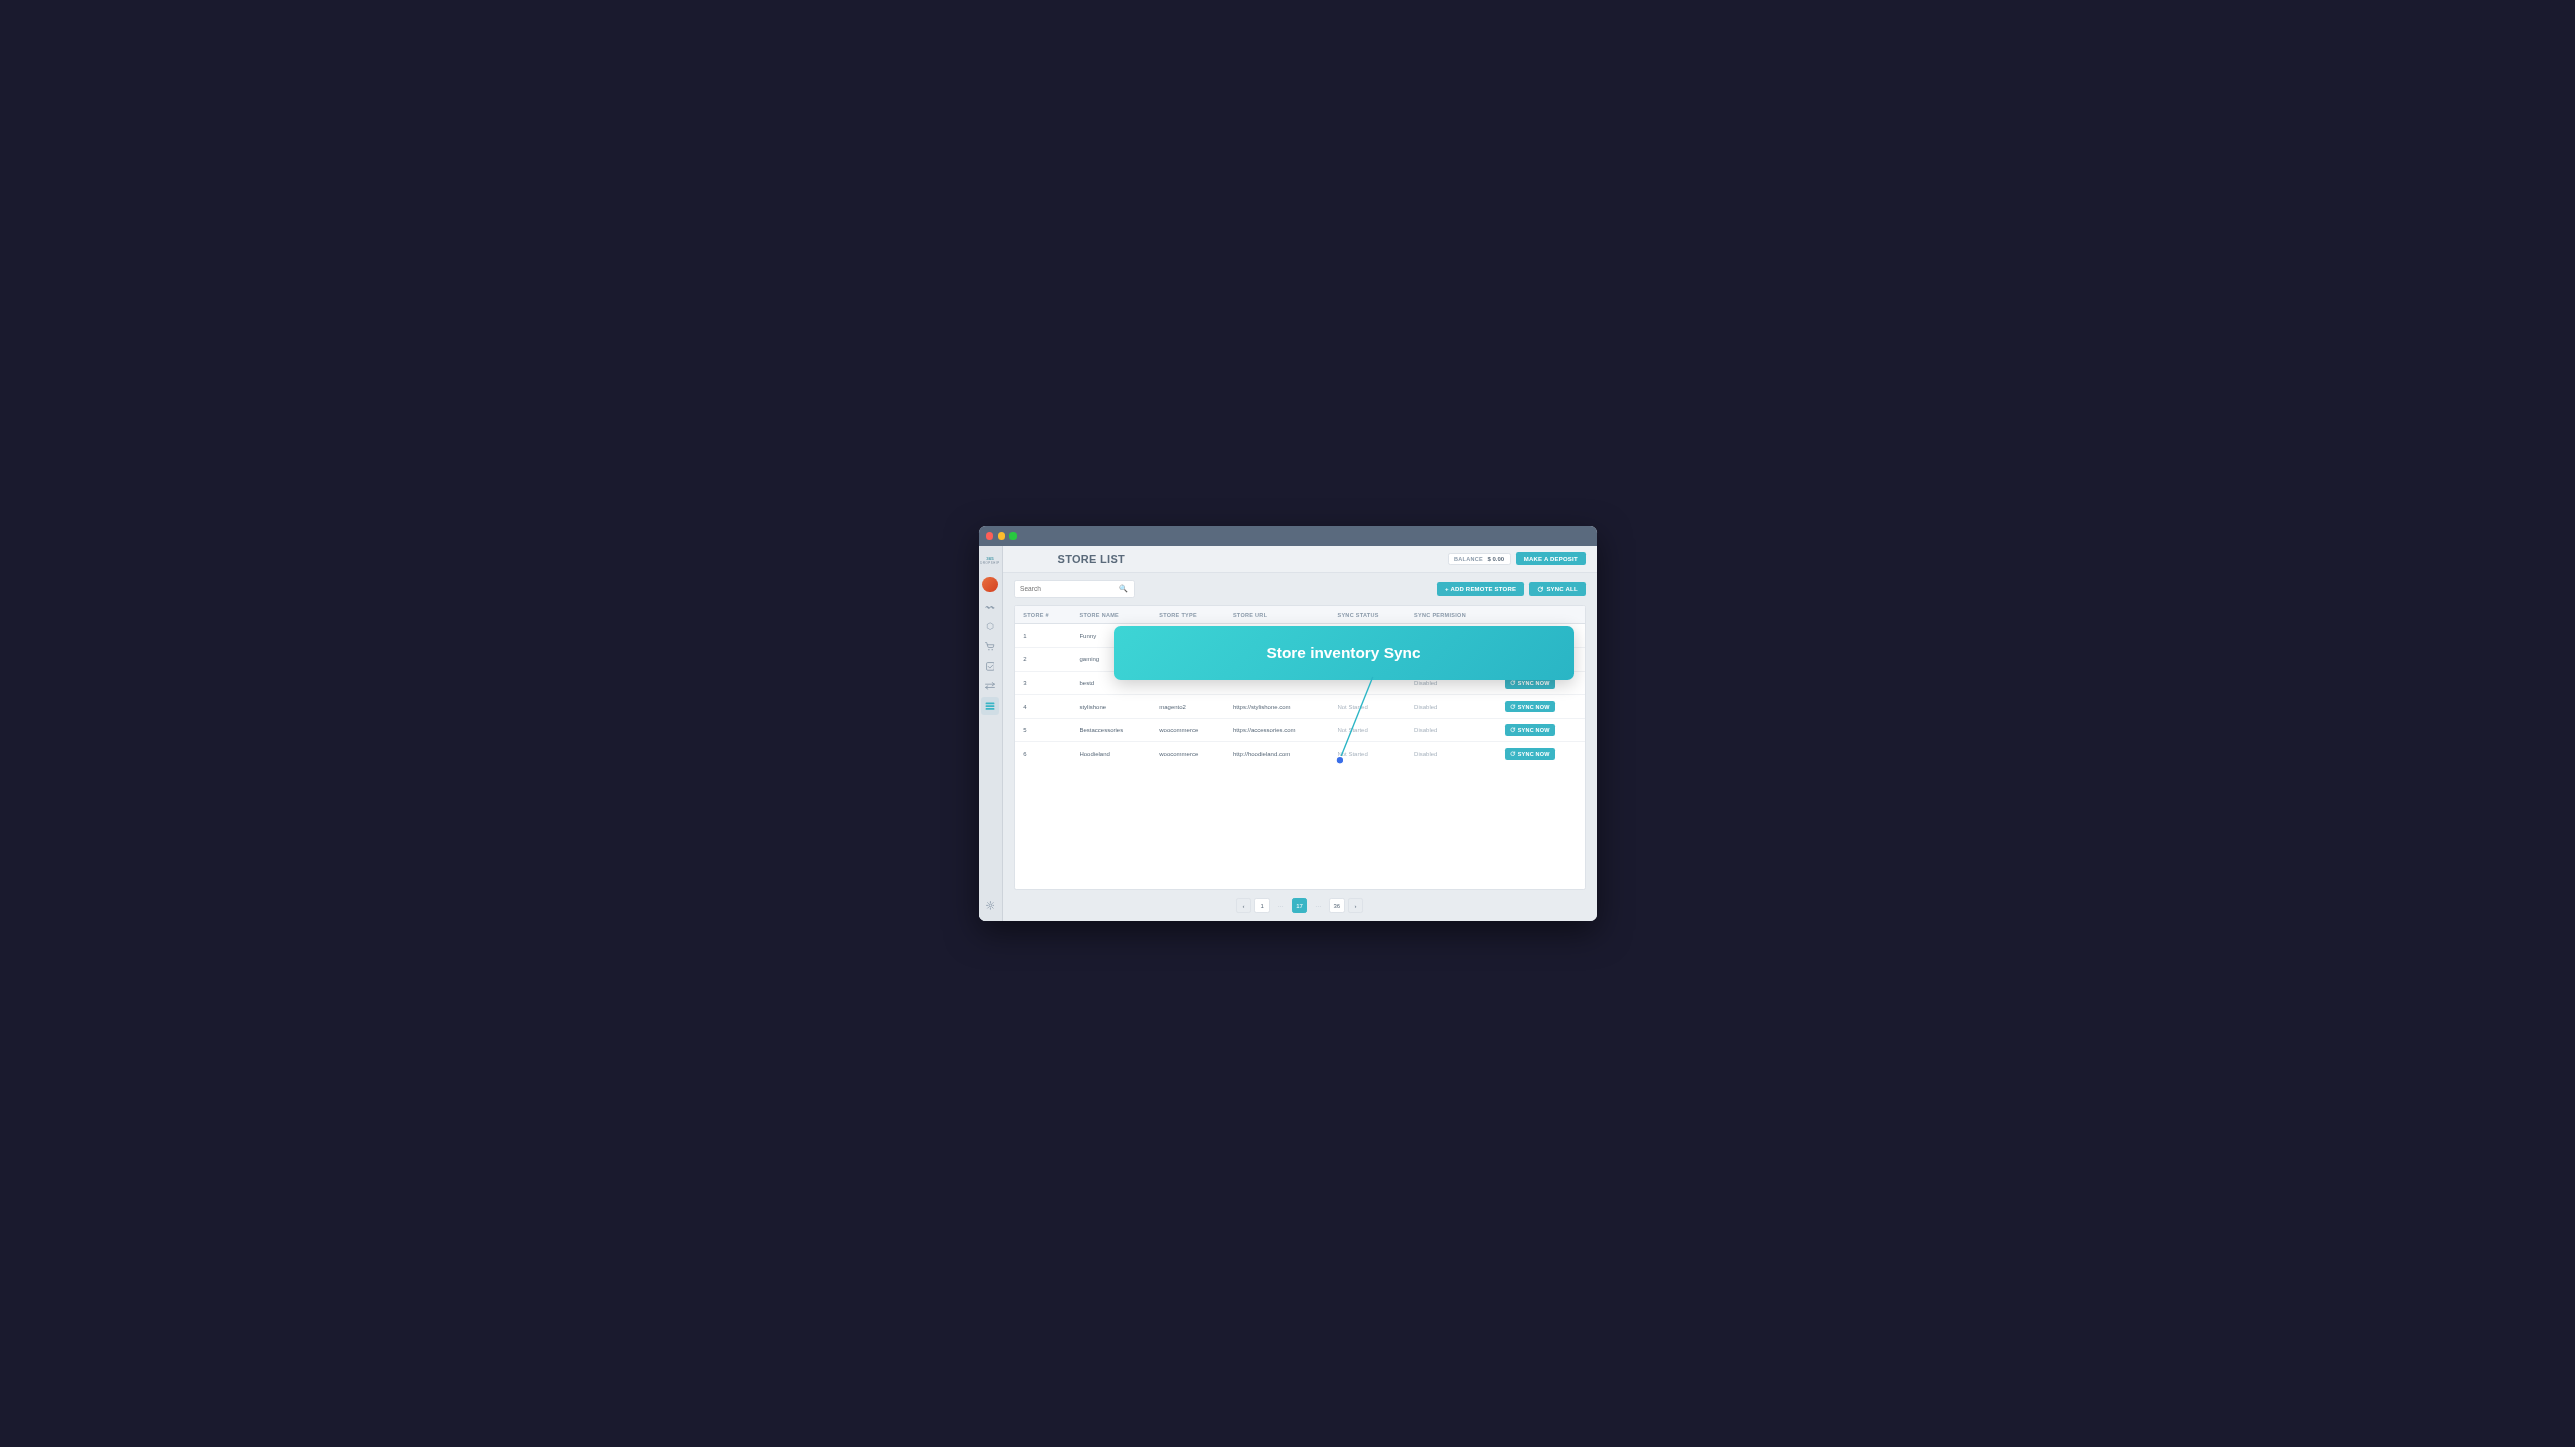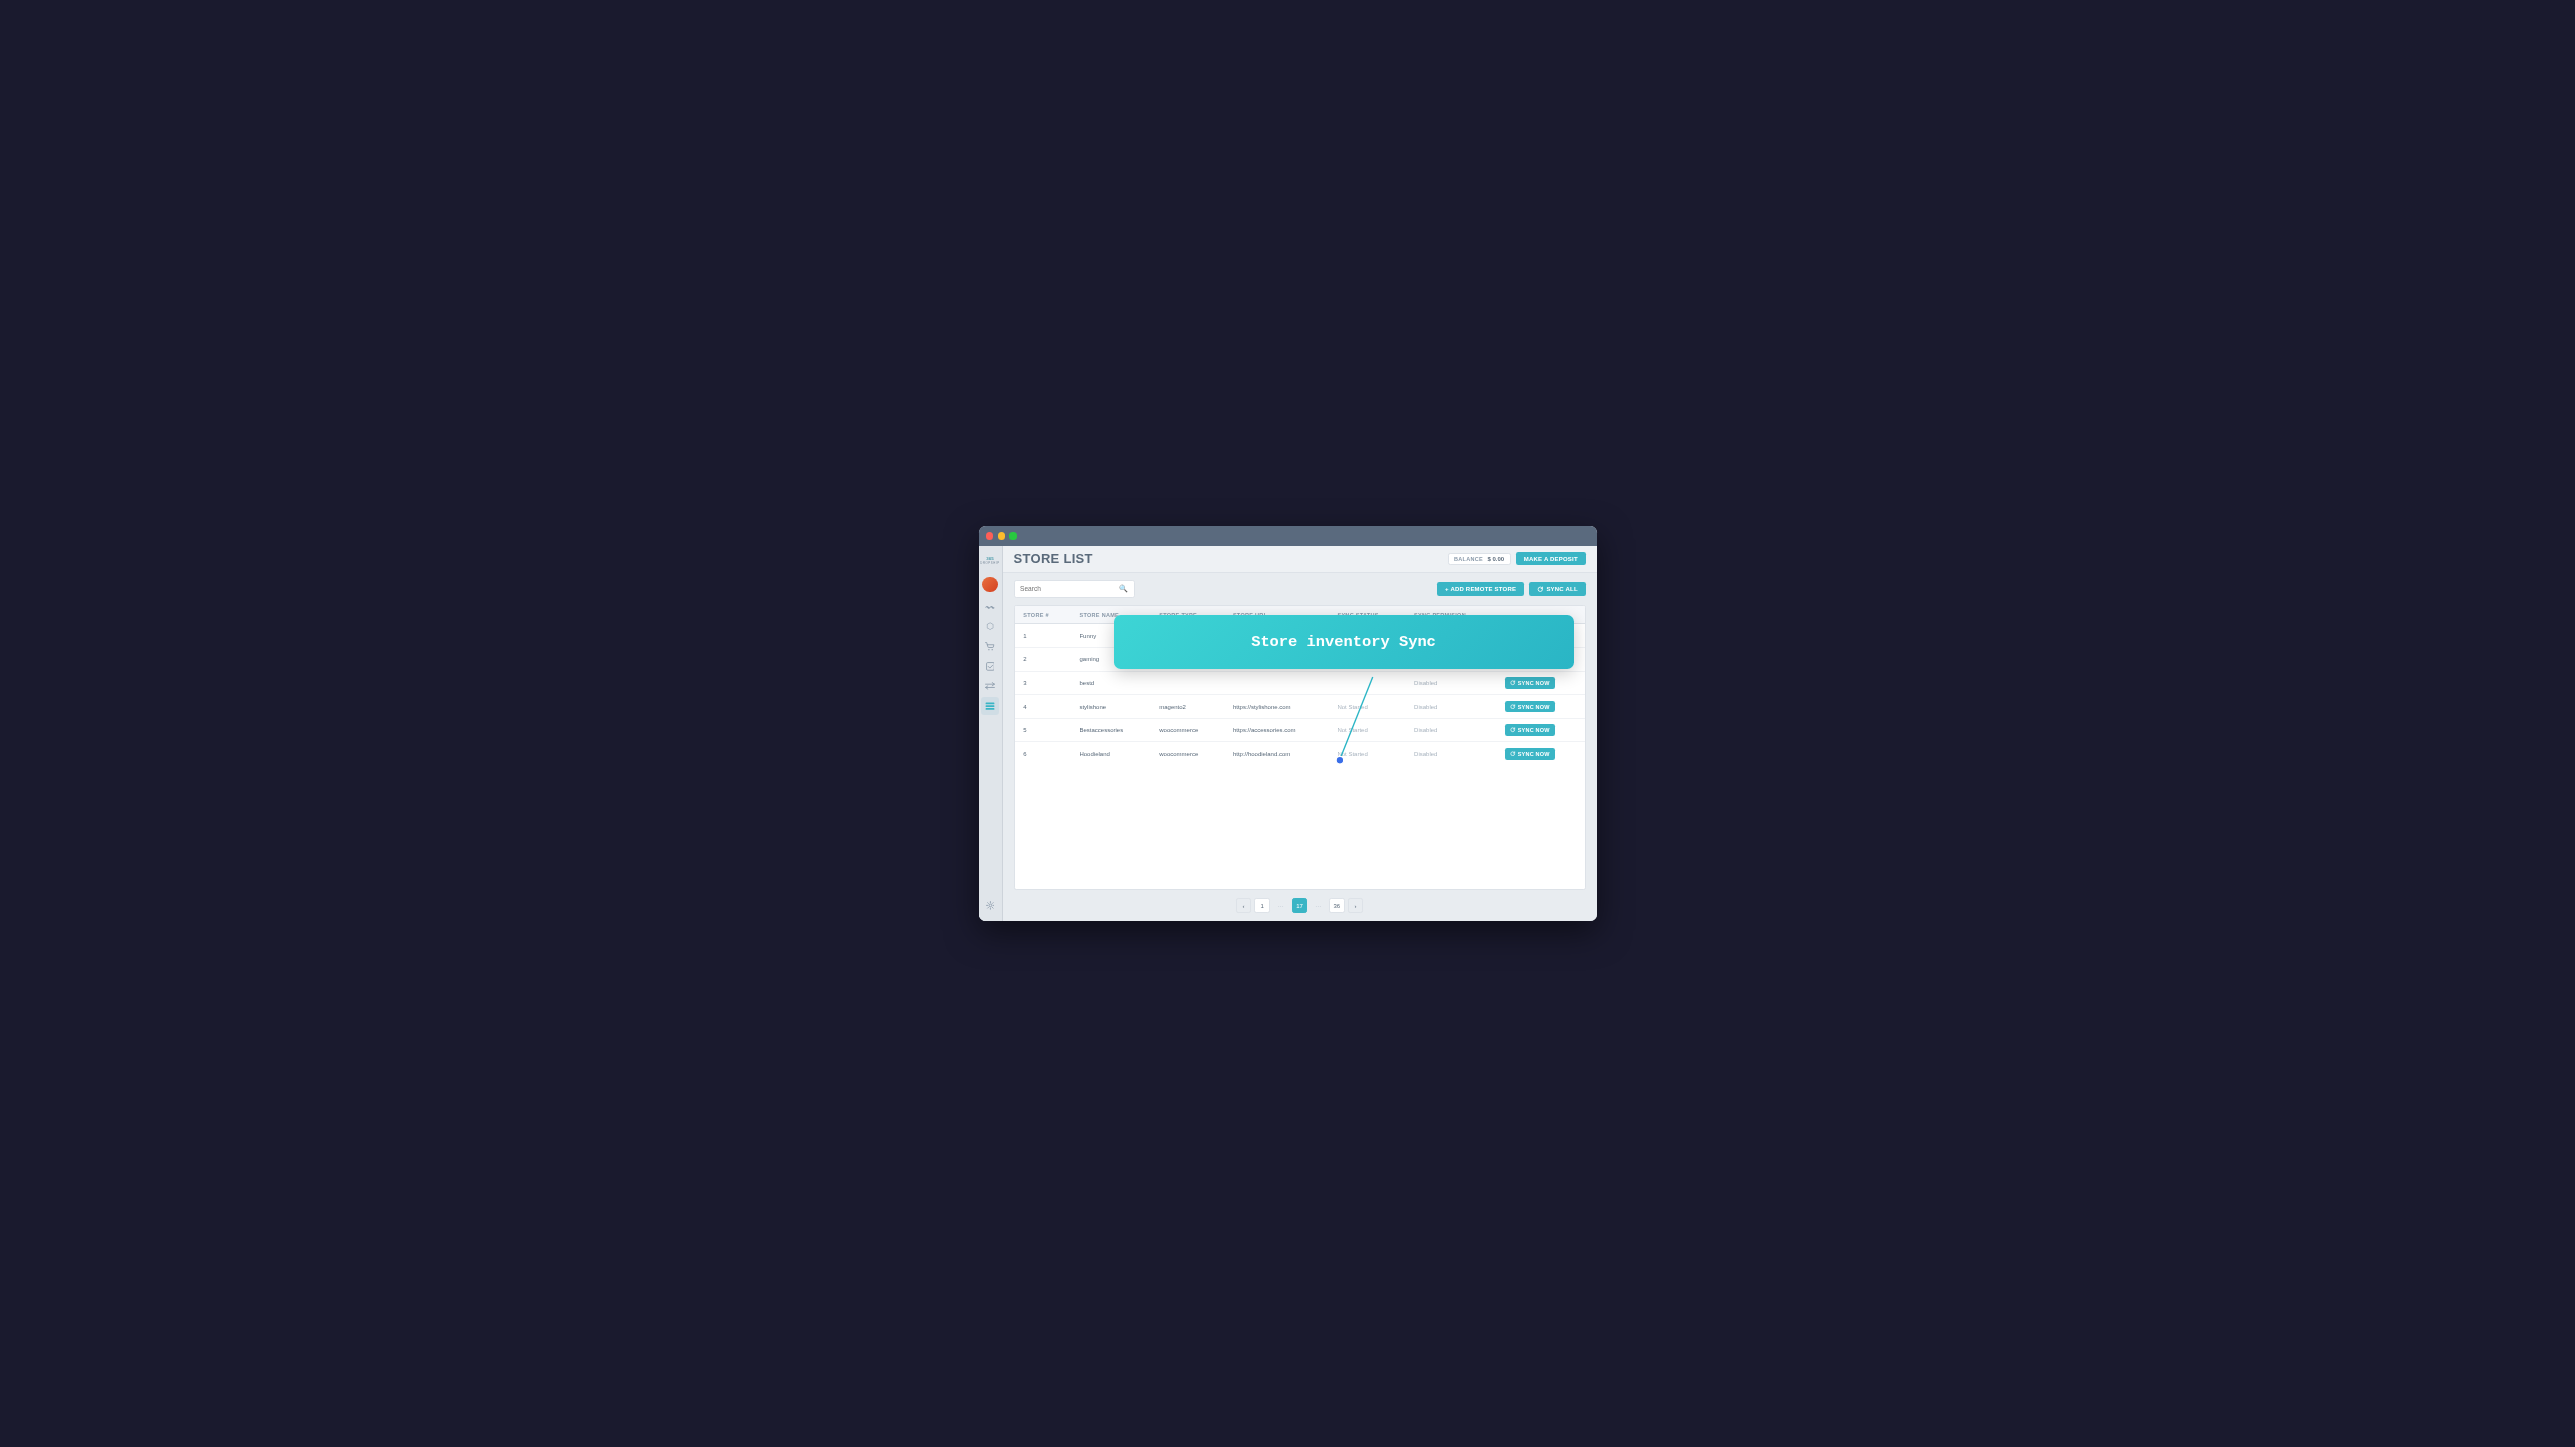--- a/index.html
+++ b/index.html
@@ -97,24 +97,25 @@
     .top-bar {
       background: #eef1f4;
       padding: 0 11px;
       height: 26.5px;
       display: flex;
       align-items: center;
       justify-content: space-between;
       border-bottom: 0.6px solid #dde2e8;
     }
     .page-title-text {
-      font-size: 13px;
+      font-size: 11px;
       font-weight: 600;
       color: #5a6a7a;
       letter-spacing: 0.3px;
+      margin-left: 44px;
     }
     .top-bar-right {
       display: flex;
       align-items: center;
       gap: 5.5px;
     }
     .balance-badge {
       display: flex;
       align-items: center;
       background: white;
@@ -563,21 +564,21 @@
           </svg>
           SYNC NOW
         </button>
       </td>
     </tr>
             </tbody>
         </table>
 
         <div class="overlay-container" style="position: absolute; top:0; left:0; right:0; bottom:0; pointer-events:none;">
 
-          <div class="sync-tooltip-card" style="position:absolute; top:9px; left:99px; right:11px;font-family:Liberation Mono, monospace;">
+          <div class="sync-tooltip-card" style="position:absolute; top:20px; left:99px; right:11px;">
             <span class="sync-tooltip-title">Store inventory Sync</span>
           </div>
 
           <svg class="connector-svg" style="position:absolute; top:0;left:0;width:100%;height:100%;overflow:visible;" viewBox="0 0 1034 517" width="570" height="285">
             <line x1="650" y1="130" x2="590" y2="280" stroke="#2ab5c5" stroke-width="2.5"></line>
             <circle cx="590" cy="282" r="7" fill="#3a6ee8" stroke="white" stroke-width="2.5"></circle>
           </svg>
 
         </div>
       </div>

